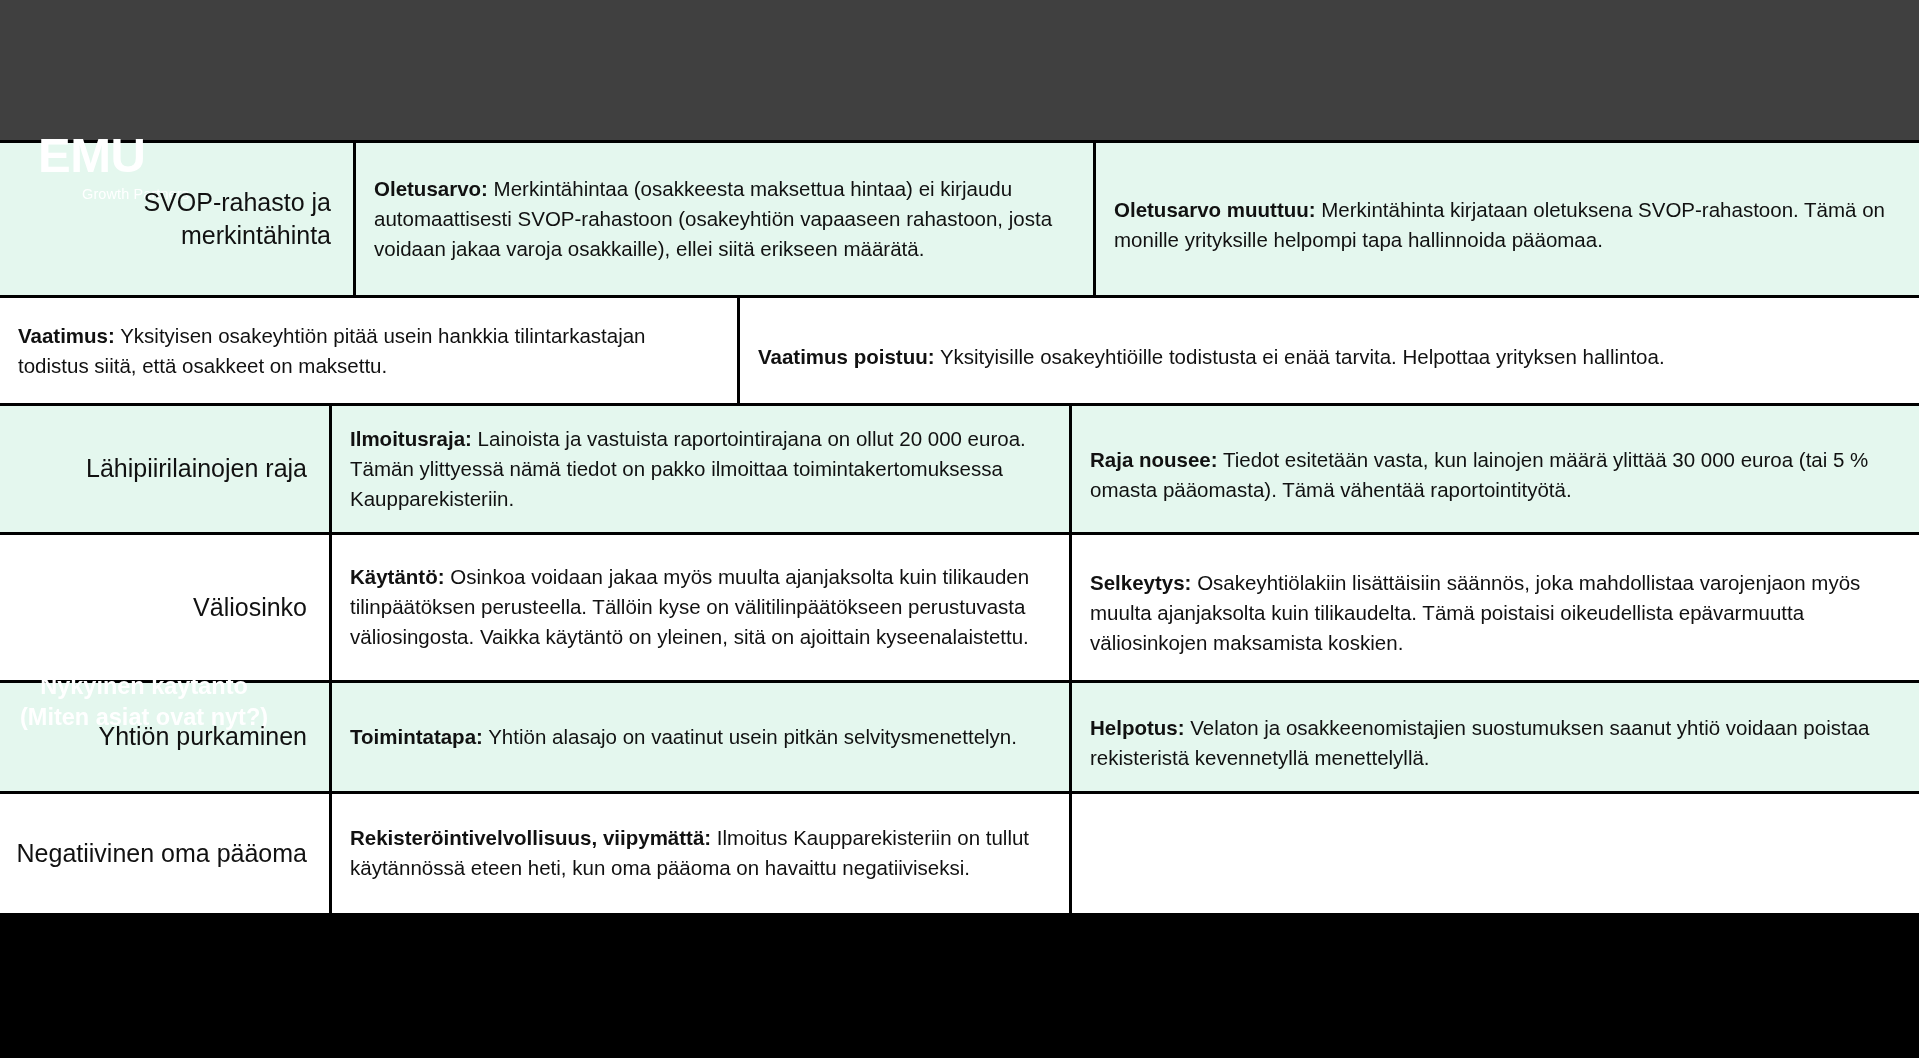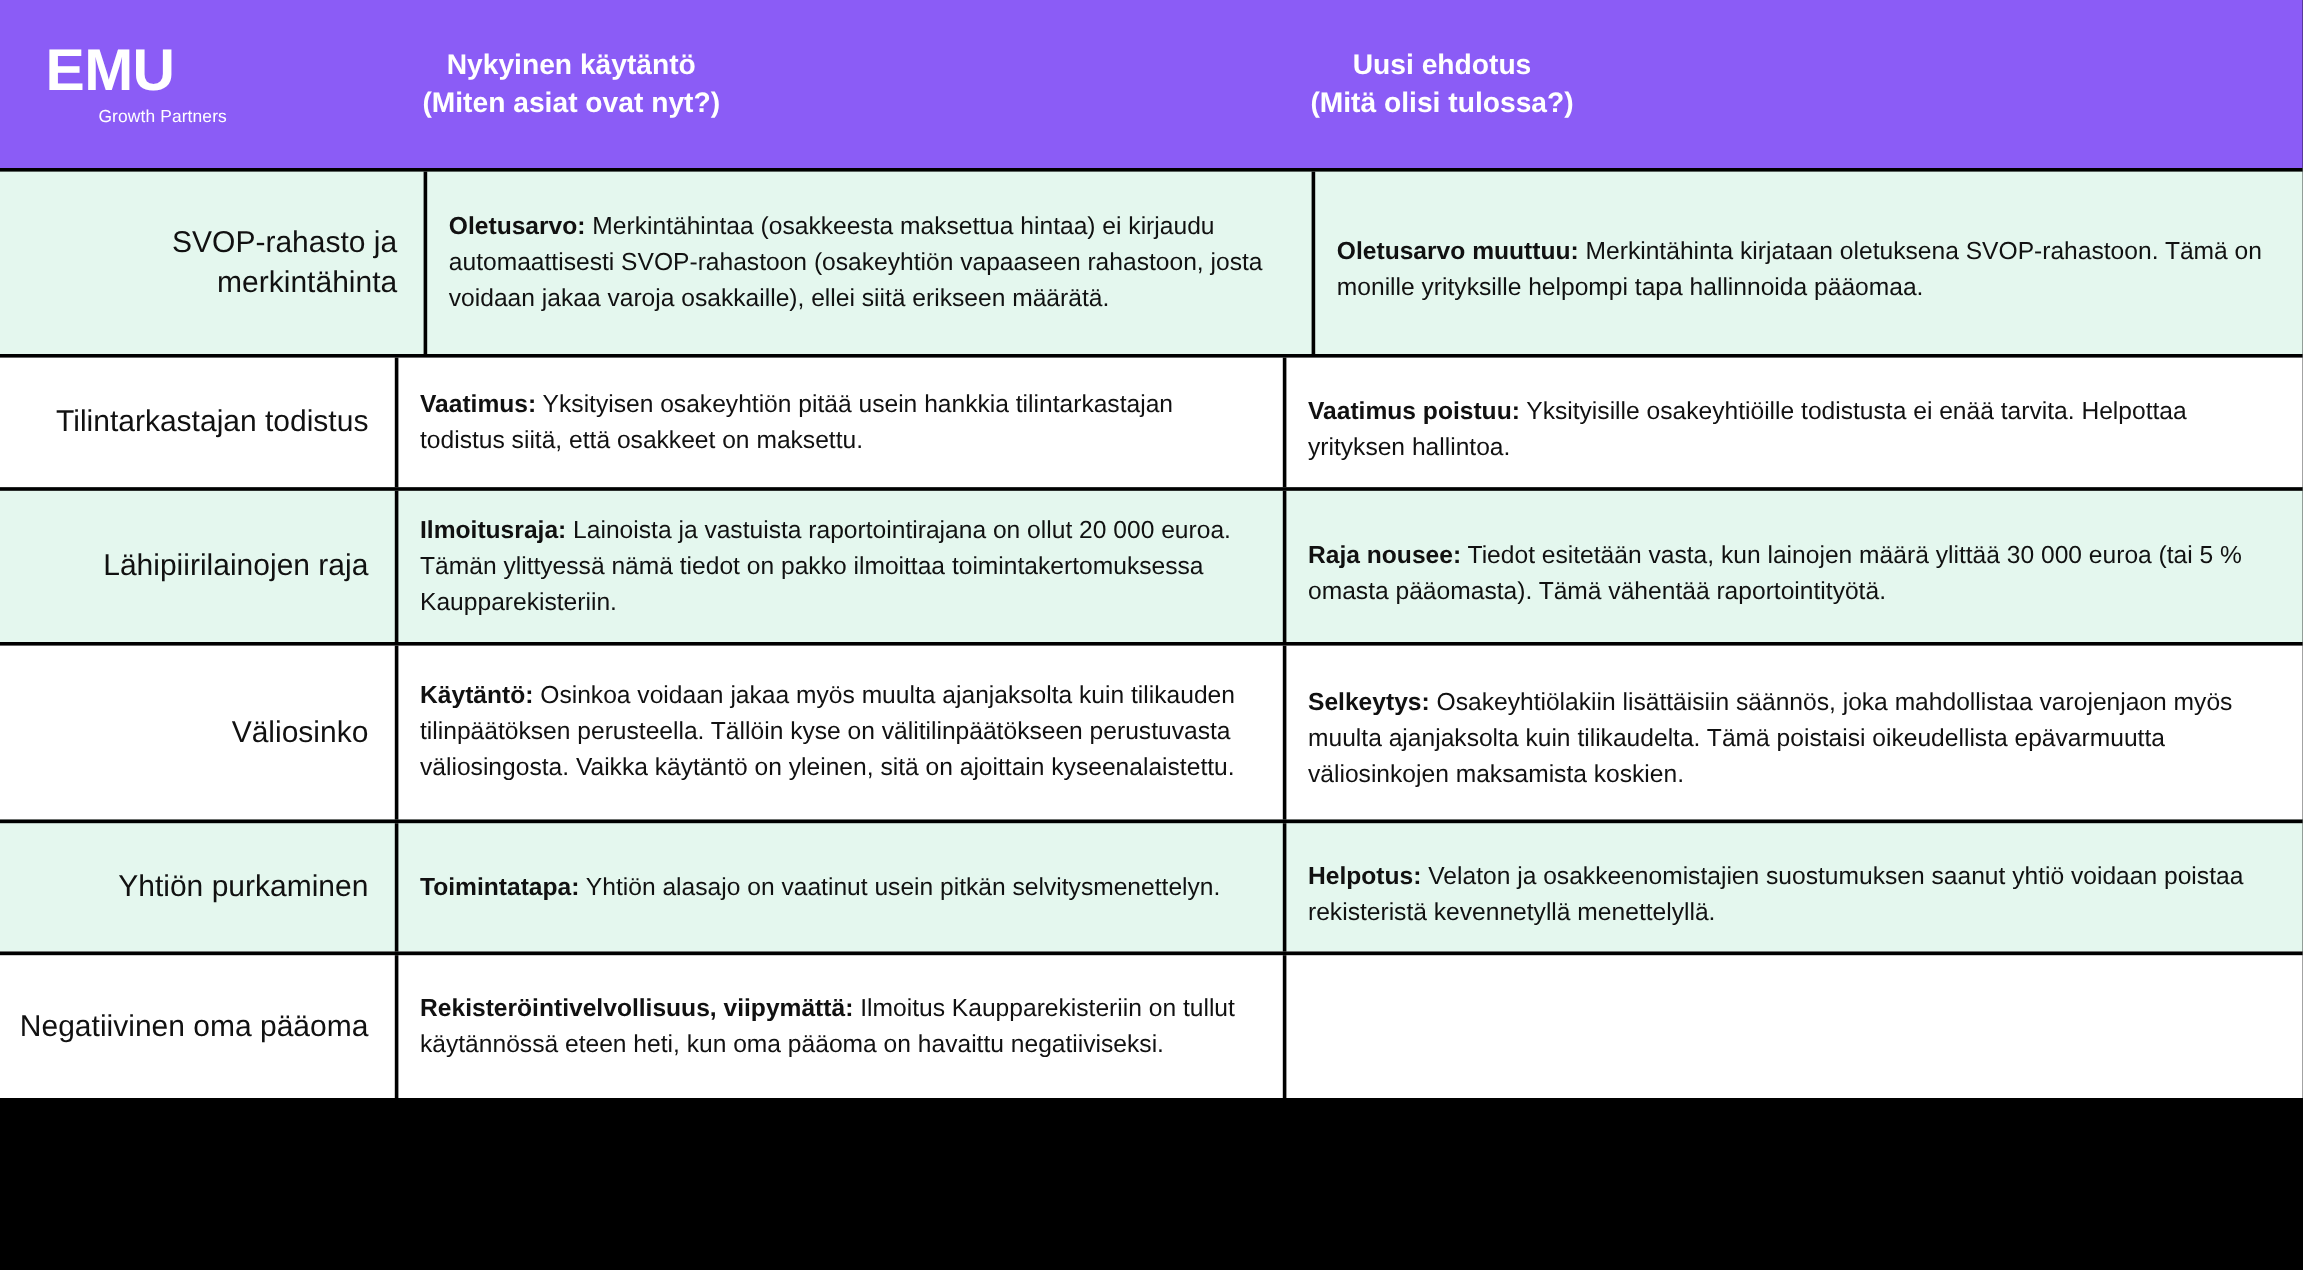--- a/index.html
+++ b/index.html
@@ -17,24 +17,25 @@
     width: 1919px;
     height: 1058px;
     background: #000000;
     position: relative;
     box-sizing: border-box;
   }
 
   
   .header {
     height: 140px;
-    background: #8b5cf6;
+    background: #404040;
     display: flex;
     align-items: stretch;
     box-sizing: border-box;
+    flex-direction: column;
   }
   .header-logo-cell {
     width: 332px;
     flex: 0 0 332px;
     display: flex;
     flex-direction: column;
     justify-content: center;
     padding-left: 38px;
     box-sizing: border-box;
   }
@@ -167,23 +168,20 @@
       </div>
       <div class="cell cell-current">
         <div class="body-text"><b>Oletusarvo:</b><span> Merkintähintaa (osakkeesta maksettua hintaa) ei kirjaudu automaattisesti SVOP-rahastoon (osakeyhtiön vapaaseen rahastoon, josta voidaan jakaa varoja osakkaille), ellei siitä erikseen määrätä.</span></div>
       </div>
       <div class="cell cell-new">
         <div class="body-text"><b>Oletusarvo muuttuu:</b><span> Merkintähinta kirjataan oletuksena SVOP-rahastoon. Tämä on monille yrityksille helpompi tapa hallinnoida pääomaa.</span></div>
       </div>
     </div>
 
     <div class="row plain row-2">
-      <div class="cell cell-label">
-        <span class="label-text">Tilintarkastajan todistus</span>
-      </div>
       <div class="cell cell-current">
         <div class="body-text"><b>Vaatimus:</b><span> Yksityisen osakeyhtiön pitää usein hankkia tilintarkastajan todistus siitä, että osakkeet on maksettu.</span></div>
       </div>
       <div class="cell cell-new">
         <div class="body-text"><b>Vaatimus poistuu:</b><span> Yksityisille osakeyhtiöille todistusta ei enää tarvita. Helpottaa yrityksen hallintoa.</span></div>
       </div>
     </div>
 
     <div class="row tint row-3">
       <div class="cell cell-label">

